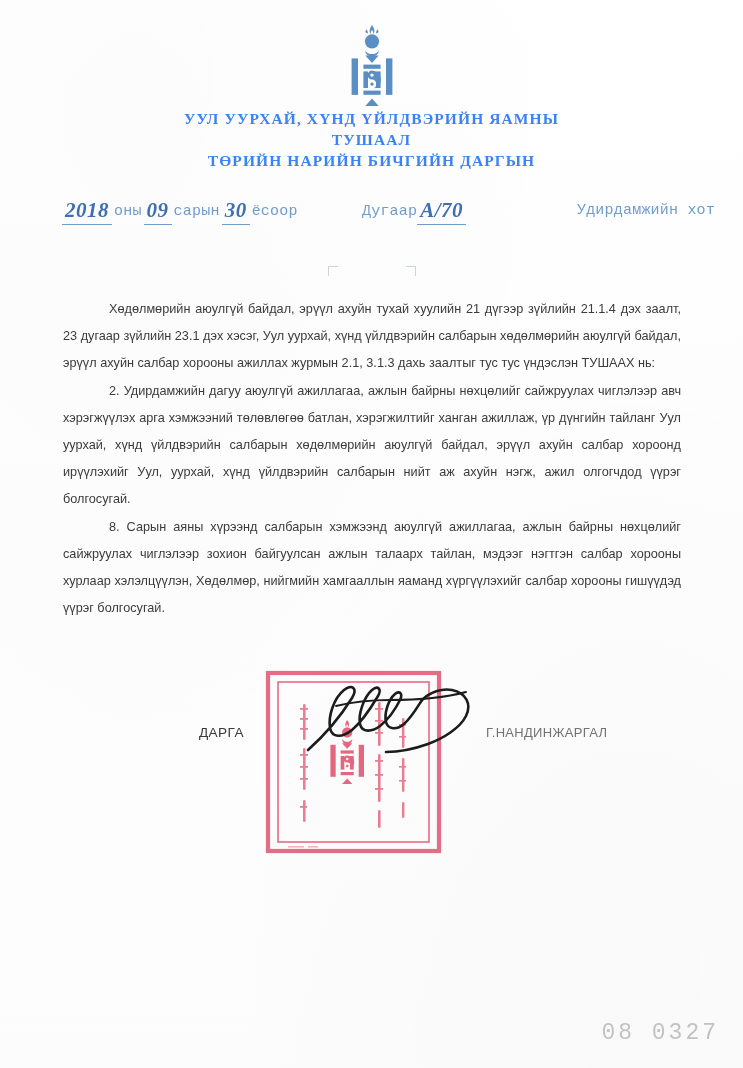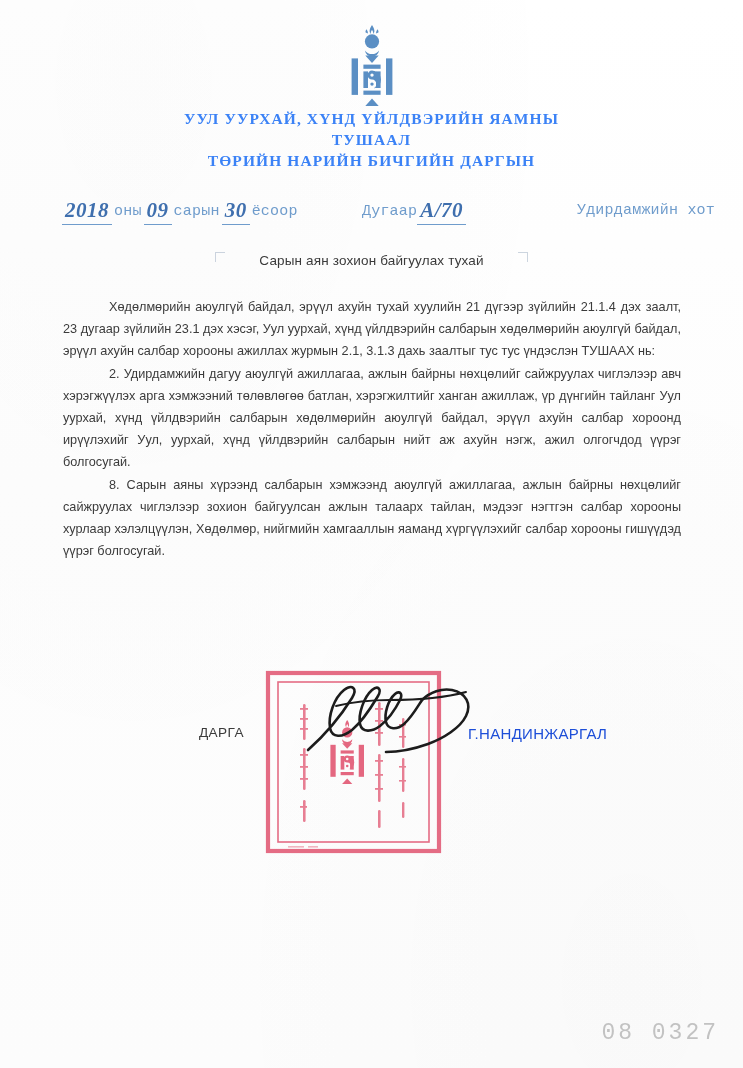--- a/index.html
+++ b/index.html
@@ -142,21 +142,21 @@
   .corner.right { right: 0; top: 1px; border-right: 1px solid #7d93ae; border-top: 1px solid #7d93ae; }
 
   
   #body-block {
     position: absolute;
     left: 63px;
     width: 618px;
     top: 296px;
     color: #3b3b3b;
     font-size: 12.7px;
-    line-height: 22px;
+    line-height: 27px;
     text-align: justify;
     text-justify: inter-word;
   }
   #body-block p {
     margin: 0 0 1px 0;
     text-indent: 46px;
   }
 
   
   #sign-row {
@@ -169,24 +169,24 @@
     position: absolute;
     left: 199px;
     top: 0;
     font-size: 13.6px;
     color: #3b3b3b;
     letter-spacing: .4px;
     text-align: right;
   }
   #sign-name {
     position: absolute;
-    left: 468px;
+    left: 486px;
     top: 0;
-    font-size: 15px;
-    color: #1d4ed8;
+    font-size: 13px;
+    color: #737373;
     letter-spacing: .3px;
   }
 
   
   #stamp {
     position: absolute;
     left: 262px;
     top: 668px;
     width: 186px;
     height: 190px;
@@ -278,21 +278,20 @@
       <span class="meta-print">Дугаар</span>
       <span class="hand hand-ul">А/70</span>
     </div>
 
     <div id="meta-city" class="meta-print">Удирдамжийн хот</div>
   </div>
 
   <div id="subject-row">
     <span id="subject-inner">
       <span class="corner left"></span>
-      <span id="subject-title">Сарын аян зохион байгуулах тухай</span>
       <span class="corner right"></span>
     </span>
   </div>
 
   <div id="body-block">
     <p>Хөдөлмөрийн аюулгүй байдал, эрүүл ахуйн тухай хуулийн 21 дүгээр зүйлийн 21.1.4 дэх заалт, 23 дугаар зүйлийн 23.1 дэх хэсэг, Уул уурхай, хүнд үйлдвэрийн салбарын хөдөлмөрийн аюулгүй байдал, эрүүл ахуйн салбар хорооны ажиллах журмын 2.1, 3.1.3 дахь заалтыг тус тус үндэслэн ТУШААХ нь:</p>
     <p>2. Удирдамжийн дагуу аюулгүй ажиллагаа, ажлын байрны нөхцөлийг сайжруулах чиглэлээр авч хэрэгжүүлэх арга хэмжээний төлөвлөгөө батлан, хэрэгжилтийг ханган ажиллаж, үр дүнгийн тайланг Уул уурхай, хүнд үйлдвэрийн салбарын хөдөлмөрийн аюулгүй байдал, эрүүл ахуйн салбар хороонд ирүүлэхийг Уул, уурхай, хүнд үйлдвэрийн салбарын нийт аж ахуйн нэгж, ажил олгогчдод үүрэг болгосугай.</p>
     <p>8. Сарын аяны хүрээнд салбарын хэмжээнд аюулгүй ажиллагаа, ажлын байрны нөхцөлийг сайжруулах чиглэлээр зохион байгуулсан ажлын талаарх тайлан, мэдээг нэгтгэн салбар хорооны хурлаар хэлэлцүүлэн, Хөдөлмөр, нийгмийн хамгааллын яаманд хүргүүлэхийг салбар хорооны гишүүдэд үүрэг болгосугай.</p>
   </div>
 

